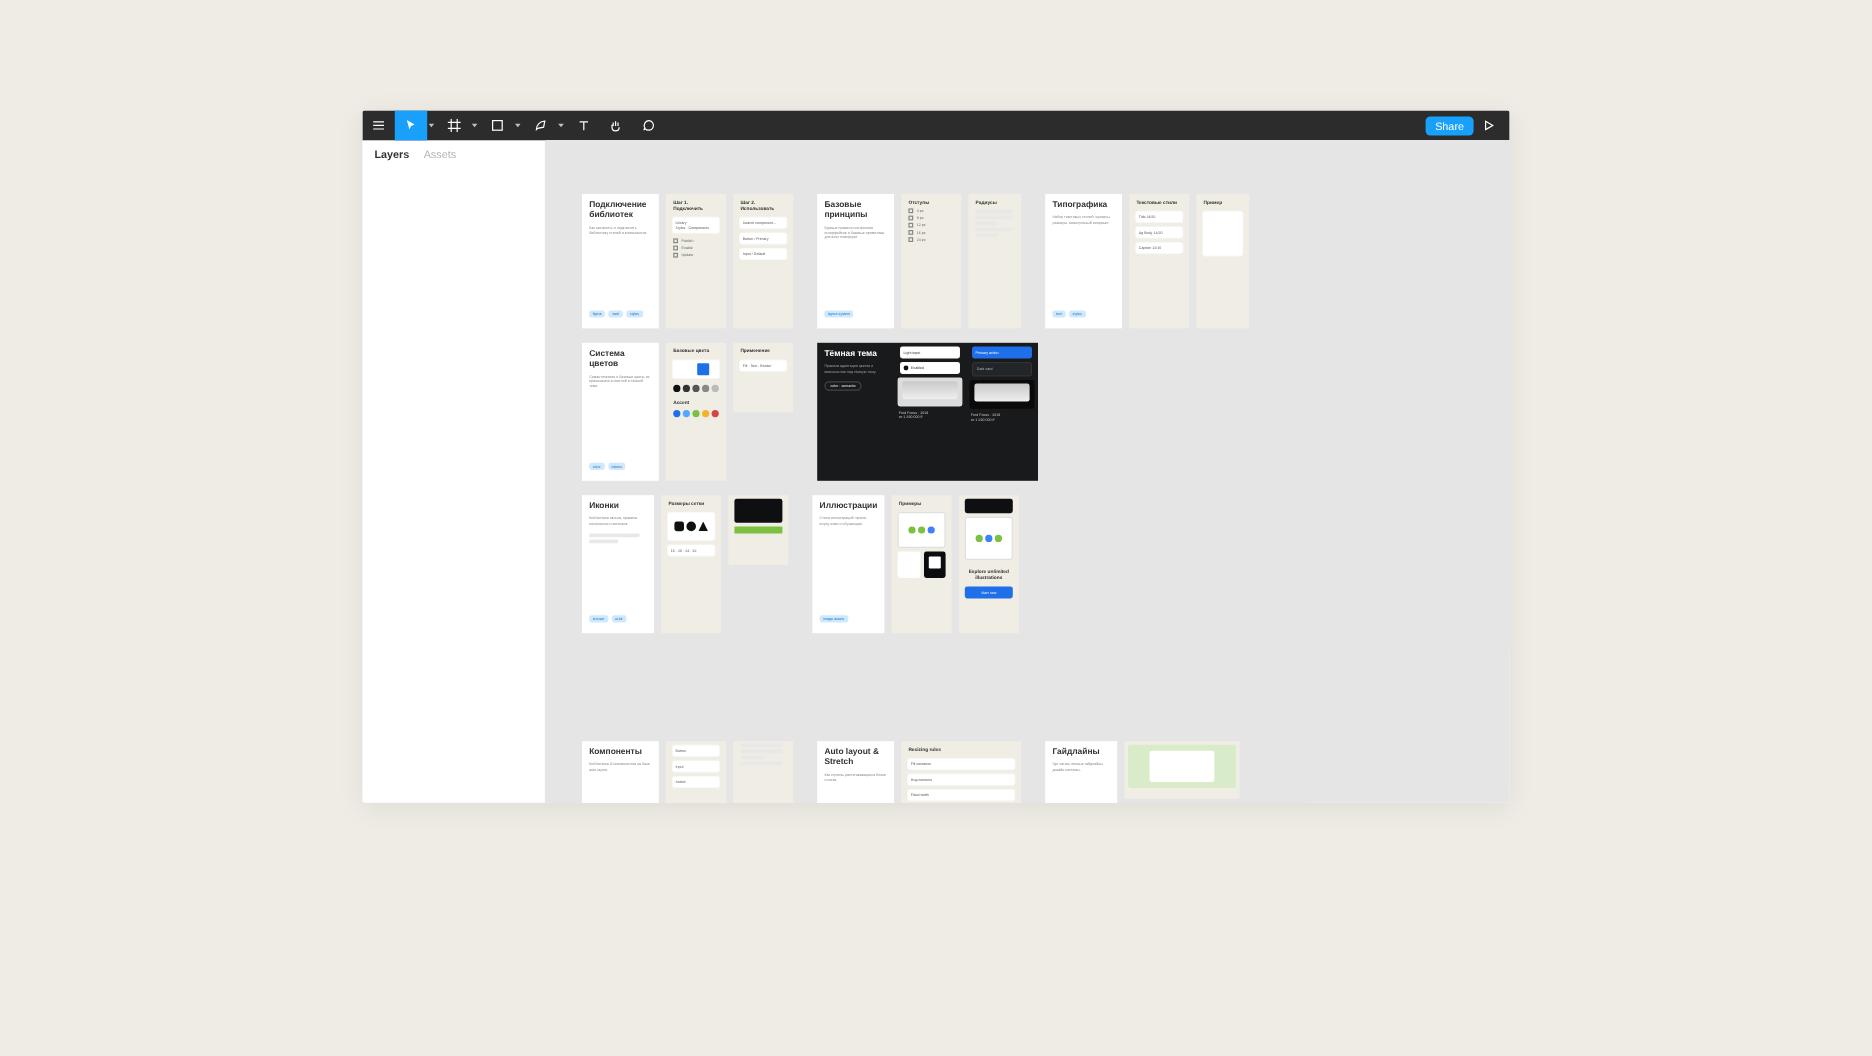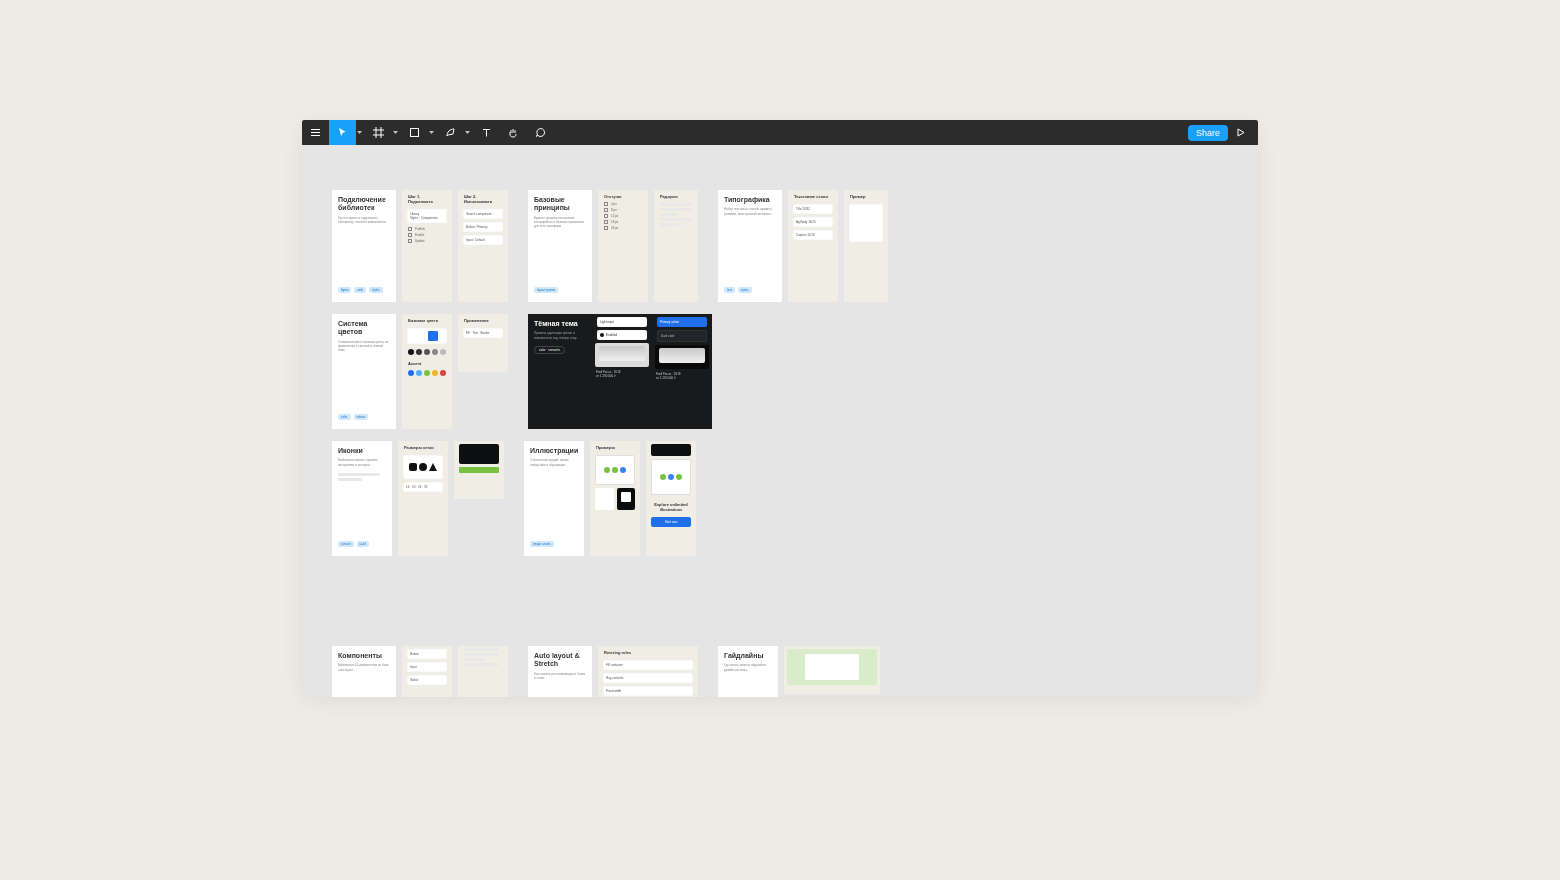--- a/index.html
+++ b/index.html
@@ -11,21 +11,21 @@
     align-items: flex-start;
     justify-content: center;
     width: 1560px;
     height: 880px;
     overflow: hidden;
   }
   .app-window {
     width: 956px;
     height: 577px;
     background: #fff;
-    margin-top: 120px;
+    margin-top: 92px;
     box-shadow: 0 4px 24px rgba(0,0,0,0.07);
     border-radius: 2px;
     display: flex;
     flex-direction: column;
     overflow: hidden;
   }
   
   .toolbar {
     background: #2c2c2c;
     height: 25px;
@@ -325,20 +325,26 @@
     <button class="share-btn">Share</button>
     <div class="present-btn">
       <svg width="9" height="9" viewBox="0 0 9 9">
           <path fill="none" stroke="#fff" d="M2 1l6 3.5L2 8z"></path>
         </svg>
     </div>
   </div>
 
   <div class="panels">
 
+    <div class="left-panel">
+      <div class="left-tabs">
+        <span class="active">Layers</span>
+        <span>Assets</span>
+      </div>
+    </div>
 
     <div class="canvas">
       <div class="canvas-inner">
 
         <div class="row">
           <div class="frame" style="width:64px;height:112px;">
             <div class="title">Подключение библиотек</div>
             <div class="desc">Как настроить и подключить библиотеку стилей и компонентов</div>
             <div style="flex:1"></div>
             <div class="tag-row" style="position:absolute;bottom:4px;left:0;">

